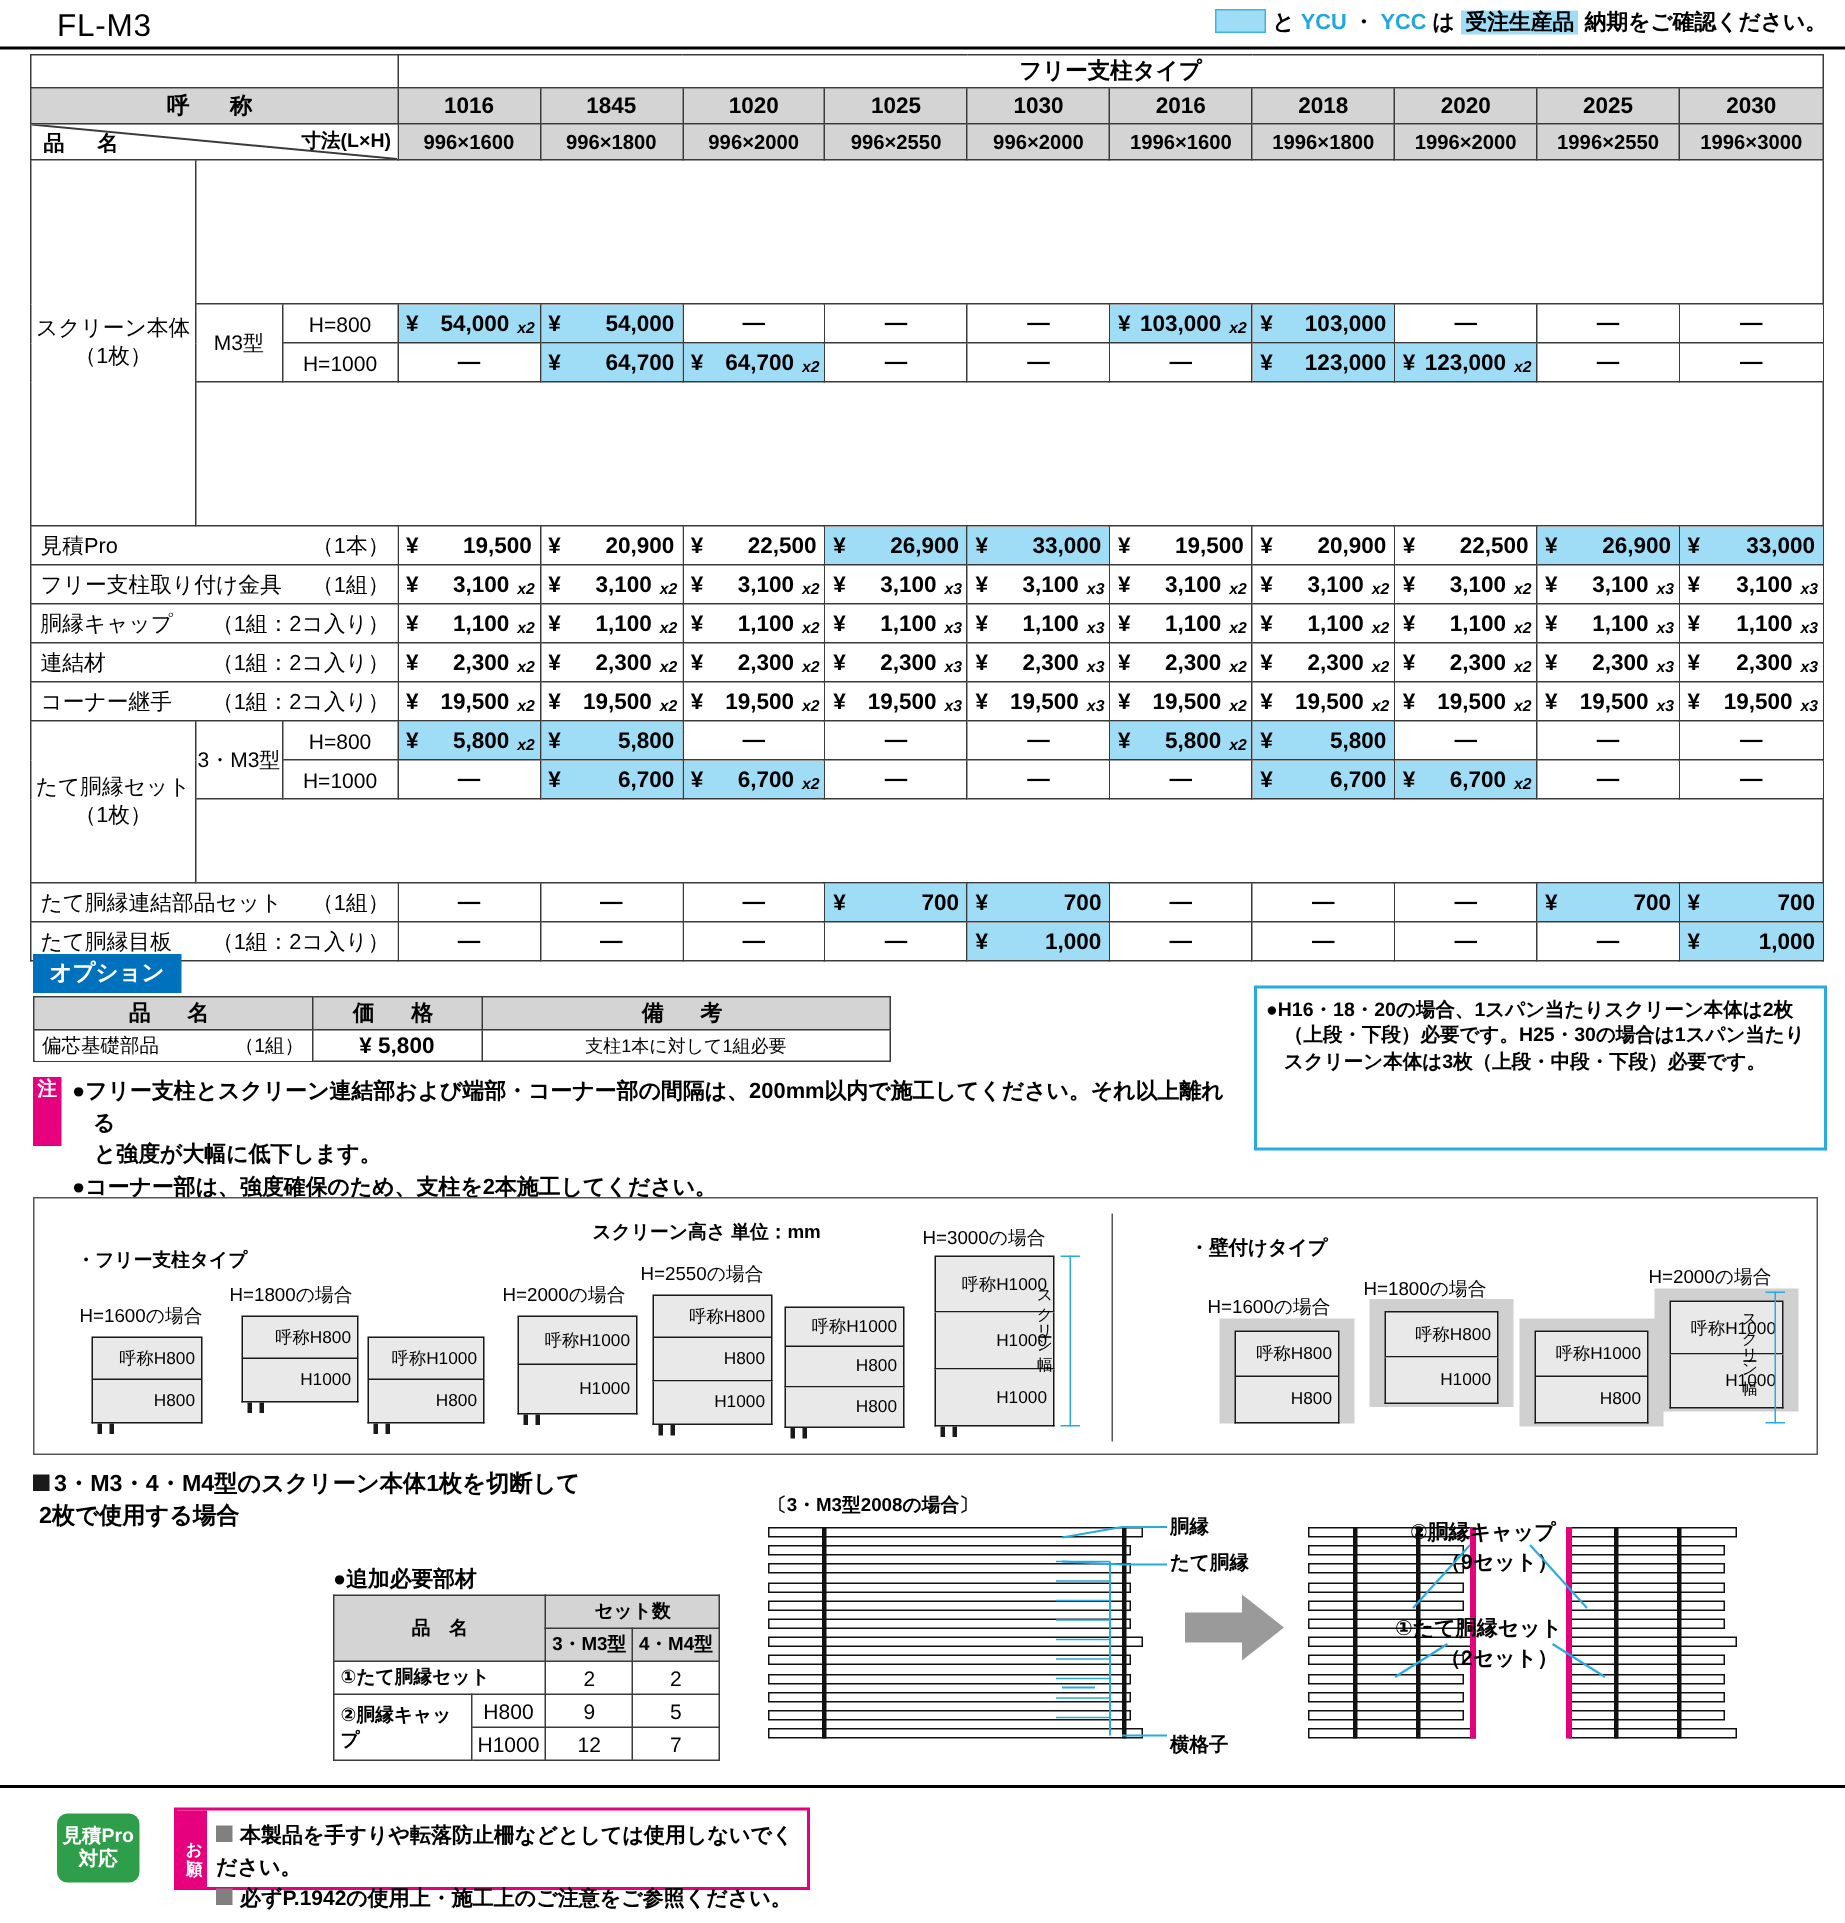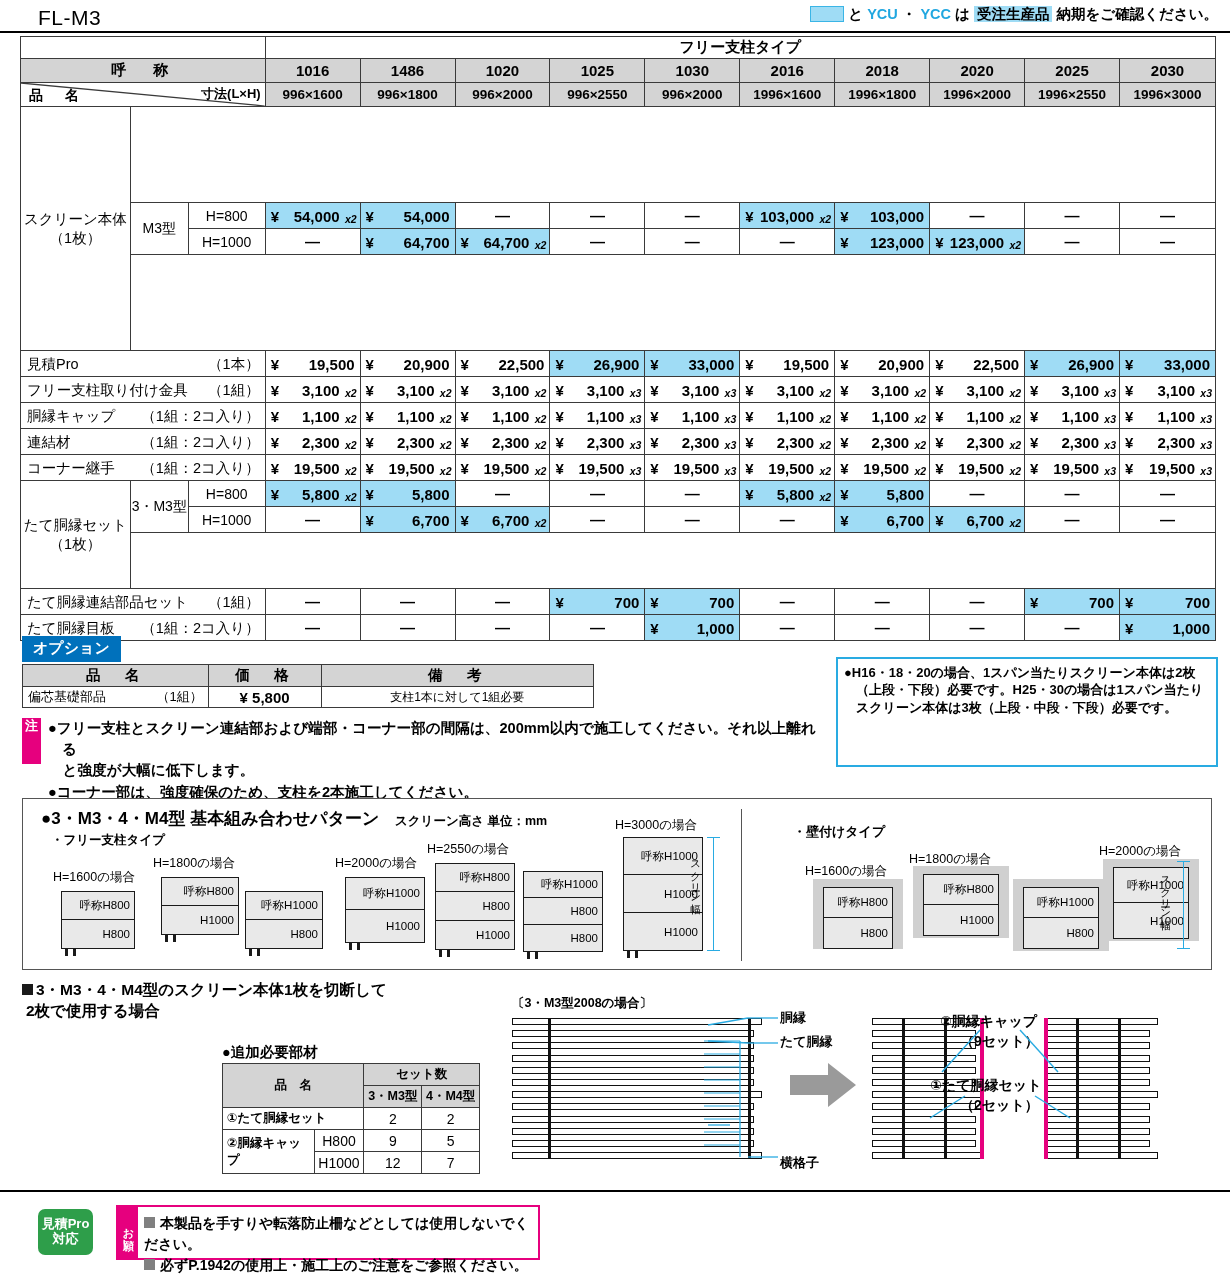--- a/index.html
+++ b/index.html
@@ -258,21 +258,21 @@
         <col style="width:96px">
     </colgroup>
     <tbody id="tbody-main">
         <tr>
           <td class="band" colspan="3"></td>
           <td class="band" colspan="10">フリー支柱タイプ</td>
         </tr>
         <tr>
           <td class="hdr lbl-yobi" colspan="3">呼　称</td>
           <td class="hdr cname">1016</td>
-          <td class="hdr cname">1486</td>
+          <td class="hdr cname">1845</td>
           <td class="hdr cname">1020</td>
           <td class="hdr cname">1025</td>
           <td class="hdr cname">1030</td>
           <td class="hdr cname">2016</td>
           <td class="hdr cname">2018</td>
           <td class="hdr cname">2020</td>
           <td class="hdr cname">2025</td>
           <td class="hdr cname">2030</td>
         </tr>
         <tr>
@@ -770,21 +770,20 @@
         <p>●コーナー部は、強度確保のため、支柱を2本施工してください。</p>
       </div>
   </div>
 
   <div class="infobox" id="infobox">
       <p>●H16・18・20の場合、1スパン当たりスクリーン本体は2枚（上段・下段）必要です。H25・30の場合は1スパン当たりスクリーン本体は3枚（上段・中段・下段）必要です。</p>
     </div>
 
   <div class="panel">
     <div class="panel-divider"></div>
-    <div class="pt-title">●3・M3・4・M4型 基本組み合わせパターン</div>
     <div class="pt-unit">スクリーン高さ 単位：mm</div>
     <div class="pt-sub">・フリー支柱タイプ</div>
     <div class="pt-sub2">・壁付けタイプ</div>
     <div id="free-cases">
         <div class="caseLabel" style="left:30px; top:70px;">H=1600の場合</div>
         <div class="stack" style="left:38px; top:92px; width:74px;">
           <div class="box top" style="height:29px;">
             <span>呼称H800</span>
           </div>
           <div class="box bot" style="height:29px;">

